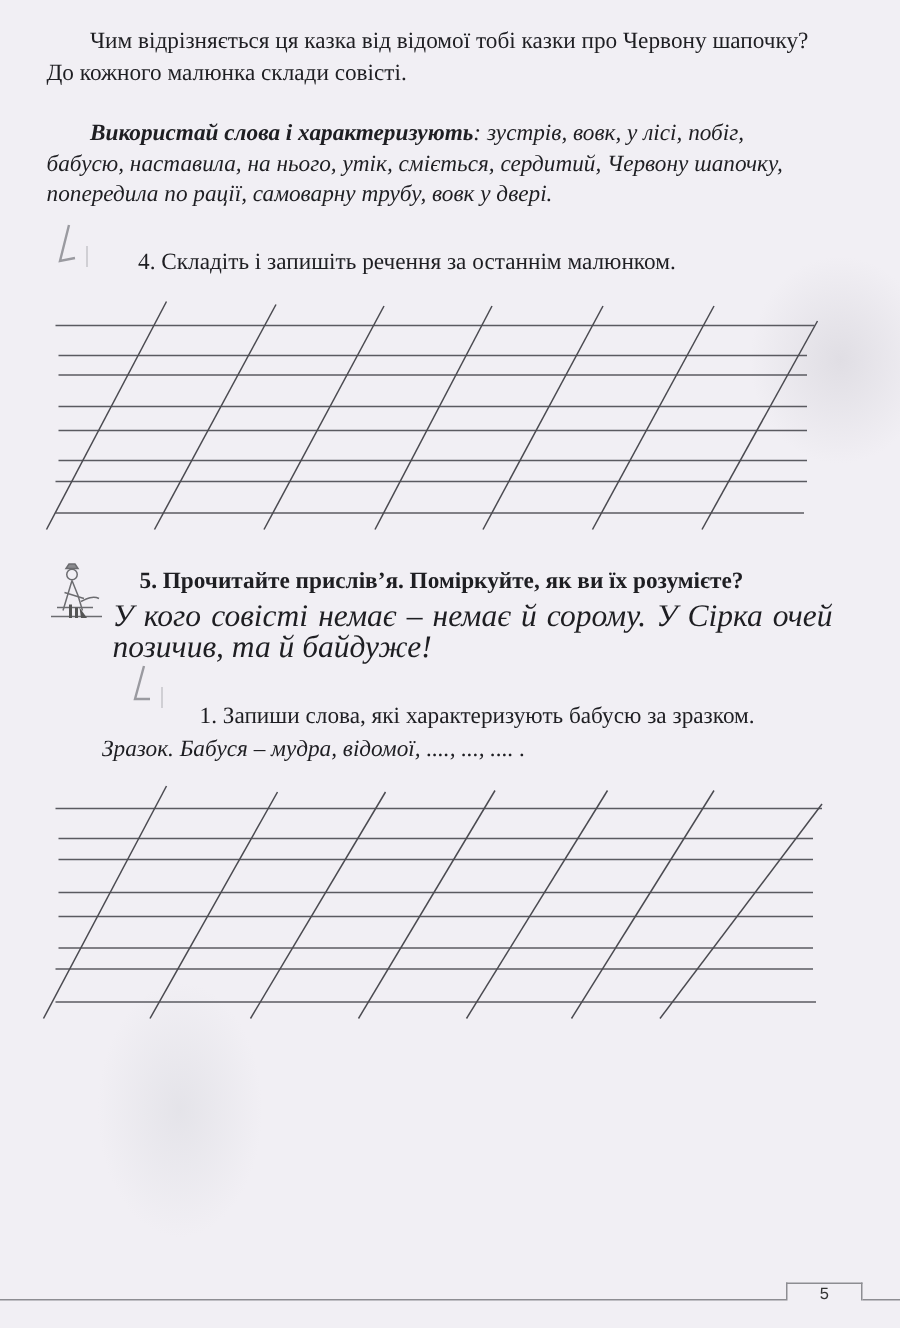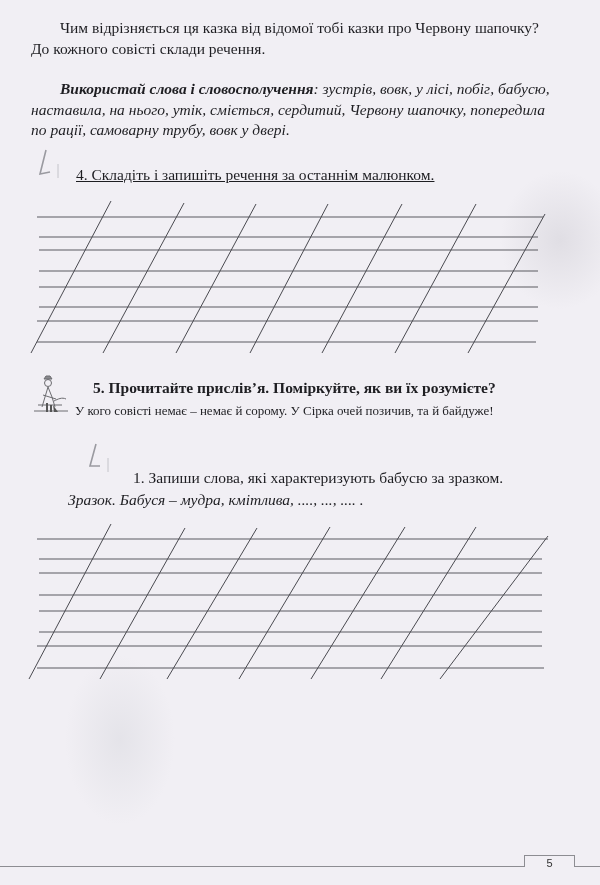--- a/index.html
+++ b/index.html
@@ -19,21 +19,21 @@
     .txt { position: absolute; font-size: 15.5px; line-height: 20px; white-space: nowrap; }
     .it { font-style: italic; }
     .bi { font-weight: bold; font-style: italic; }
     .para-words {
       position: absolute; left: 31px; top: 79px; width: 520px;
       font-size: 15.5px; line-height: 20.5px; text-indent: 29px;
       white-space: normal; text-align: left;
     }
     .proverb {
       position: absolute; left: 75px; top: 400px; width: 480px;
-      font-size: 13px; line-height: 21px; text-align: justify;
+      font-size: 21px; line-height: 21px; font-style: italic; text-align: justify;
       text-align-last: left;
     }
     .grid { position: absolute; left: 0; width: 600px; }
     .grid svg { display: block; }
     .pencil { position: absolute; }
     .illustration { position: absolute; left: 28px; top: 375px; width: 44px; height: 42px; }
     .footer-line { position: absolute; left: 0; top: 866px; width: 524px; height: 1px; background: #8d8d92; }
     .footer-line-r { position: absolute; left: 575px; top: 866px; width: 25px; height: 1px; background: #8d8d92; }
     .page-tab {
       position: absolute; left: 524px; top: 855px; width: 51px; height: 12px;
@@ -43,28 +43,28 @@
       position: absolute; left: 524px; top: 856px; width: 51px; text-align: center;
       font-family: "Liberation Sans", sans-serif; font-size: 11px; line-height: 14px; color: #333;
     }
   </style>
 </head>
 <body>
 
 <div class="page-bg"></div>
 
 <div class="txt" style="left:60px; top:18px;text-align:center;">Чим відрізняється ця казка від відомої тобі  казки про Червону шапочку?</div>
-<div class="txt" style="left:31px; top:39px;">До кожного совісті склади речення.</div>
-<div class="para-words"><span class="bi">Використай слова і словосполучення</span><span class="it">: зустрів, вовк, у лісі, побіг, бабусю, наставила, на нього, утік, сміється, сердитий, Червону шапочку, попередила по рації, самоварну трубу, вовк у двері.</span></div>
+<div class="txt" style="left:31px; top:39px;">До кожного малюнка склади совісті.</div>
+<div class="para-words"><span class="bi">Використай слова і характеризують</span><span class="it">: зустрів, вовк, у лісі, побіг, бабусю, наставила, на нього, утік, сміється, сердитий, Червону шапочку, попередила по рації, самоварну трубу, вовк у двері.</span></div>
 
 <svg class="pencil" style="left:36px; top:146px;" width="32" height="36">
   <path d="M10 4 L4 28 L14 26" stroke="#9a9aa0" stroke-width="1.6" fill="none"></path>
   <path d="M22 18 L22 32" stroke="#c4c4ca" stroke-width="1" fill="none"></path>
 </svg>
-<div class="txt" style="left:76px; top:165px;text-decoration:underline;">4.  Складіть і запишіть речення за останнім малюнком.</div>
+<div class="txt" style="left:92px; top:165px;">4.  Складіть і запишіть речення за останнім малюнком.</div>
 
 <div class="grid" style="top:195px;">
   <svg width="600" height="165" viewBox="0 195 600 165">
     <g stroke="#5a5a60" stroke-width="1.1">
       <line x1="37" y1="217" x2="543" y2="217"></line>
       <line x1="39" y1="237" x2="538" y2="237"></line>
       <line x1="39" y1="250" x2="538" y2="250"></line>
       <line x1="39" y1="271" x2="538" y2="271"></line>
       <line x1="39" y1="287" x2="538" y2="287"></line>
       <line x1="39" y1="307" x2="538" y2="307"></line>
@@ -99,21 +99,21 @@
   </g>
 </svg>
 <div class="txt" style="left:93px; top:378px;font-weight:bold;">5.  Прочитайте прислів’я. Поміркуйте, як ви їх розумієте?</div>
 <div class="proverb">У кого совісті немає – немає й сорому. У Сірка очей позичив, та й байдуже!</div>
 
 <svg class="pencil" style="left:84px; top:440px;" width="30" height="34">
   <path d="M12 4 L6 26 L16 26" stroke="#9a9aa0" stroke-width="1.6" fill="none"></path>
   <path d="M24 18 L24 32" stroke="#c4c4ca" stroke-width="1" fill="none"></path>
 </svg>
 <div class="txt" style="left:133px; top:468px;">1.  Запиши слова, які характеризують бабусю за зразком.</div>
-<div class="txt it" style="left:68px; top:490px;">Зразок. Бабуся – мудра, кмітлива, ...., ..., .... .</div>
+<div class="txt it" style="left:68px; top:490px;">Зразок. Бабуся – мудра, відомої, ...., ..., .... .</div>
 
 <div class="grid" style="top:518px;">
   <svg width="600" height="165" viewBox="0 518 600 165">
     <g stroke="#5a5a60" stroke-width="1.1">
       <line x1="37" y1="539" x2="548" y2="539"></line>
       <line x1="39" y1="559" x2="542" y2="559"></line>
       <line x1="39" y1="573" x2="542" y2="573"></line>
       <line x1="39" y1="595" x2="542" y2="595"></line>
       <line x1="39" y1="611" x2="542" y2="611"></line>
       <line x1="39" y1="632" x2="542" y2="632"></line>

